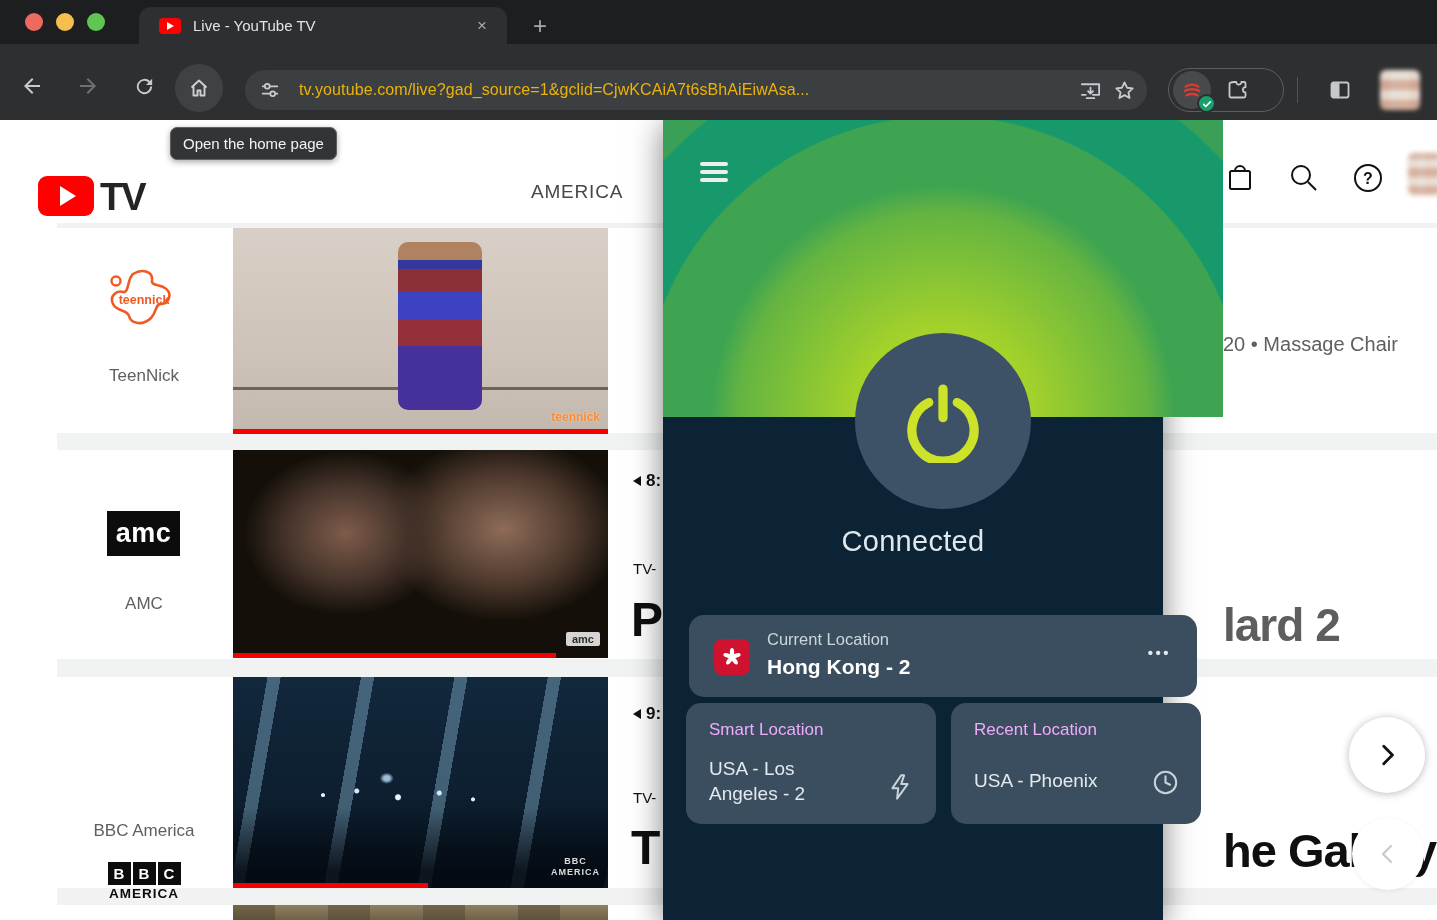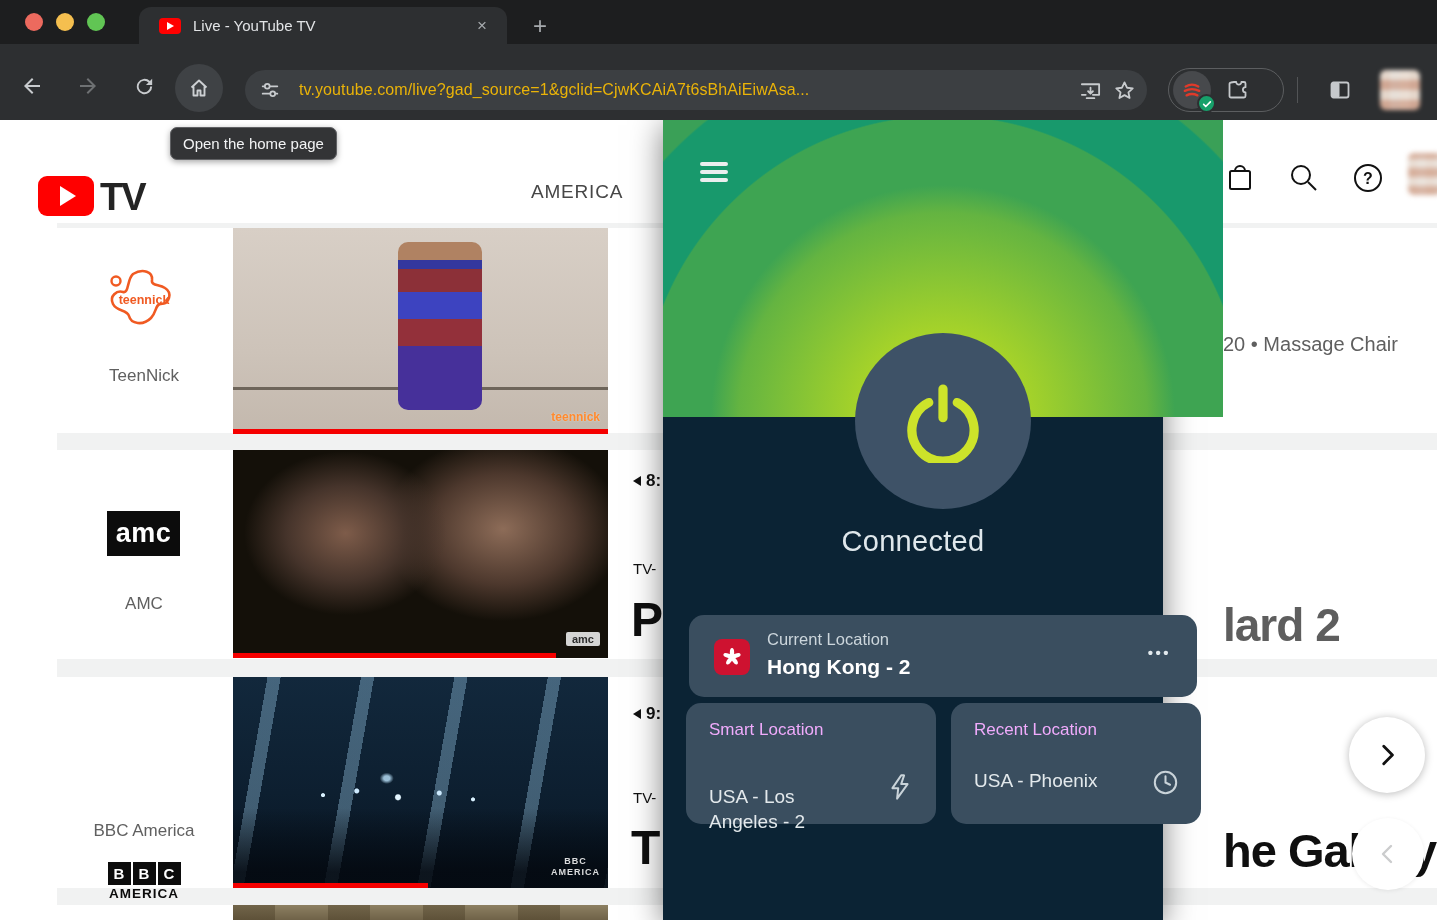--- a/index.html
+++ b/index.html
@@ -159,21 +159,21 @@
   .flag-hk { position:absolute; left:25px; top:24px; width:36px; height:36px; border-radius:8px;
              background:#ce1230; display:flex; align-items:center; justify-content:center; }
   .cur-label { position:absolute; left:78px; top:15px; font-size:16.5px; color:#ccd6dc; }
   .cur-value { position:absolute; left:78px; top:40px; font-size:21px; font-weight:bold; color:#fff; }
   .dots-menu { position:absolute; right:26px; top:29px; color:#e2e9ed; font-size:15px;
                letter-spacing:2.5px; font-weight:bold; }
   .card-smart { left:23px; top:584px; width:250px; height:121px; }
   .card-recent { left:288px; top:584px; width:250px; height:121px; }
   .loc-label { position:absolute; left:23px; top:17px; font-size:17px; color:#f0abfc; }
   .loc-value { position:absolute; left:23px; font-size:19px; color:#e3e9ec; line-height:25px; }
-  .smart-value { top:53px; width:152px;margin-top:28px; }
+  .smart-value { top:53px; width:152px; }
   .recent-value { top:65px; width:170px; }
   .loc-icon { position:absolute; }
 </style>
 </head>
 <body>
 
 <div id="stage">
 
   <div class="abs page">
 

